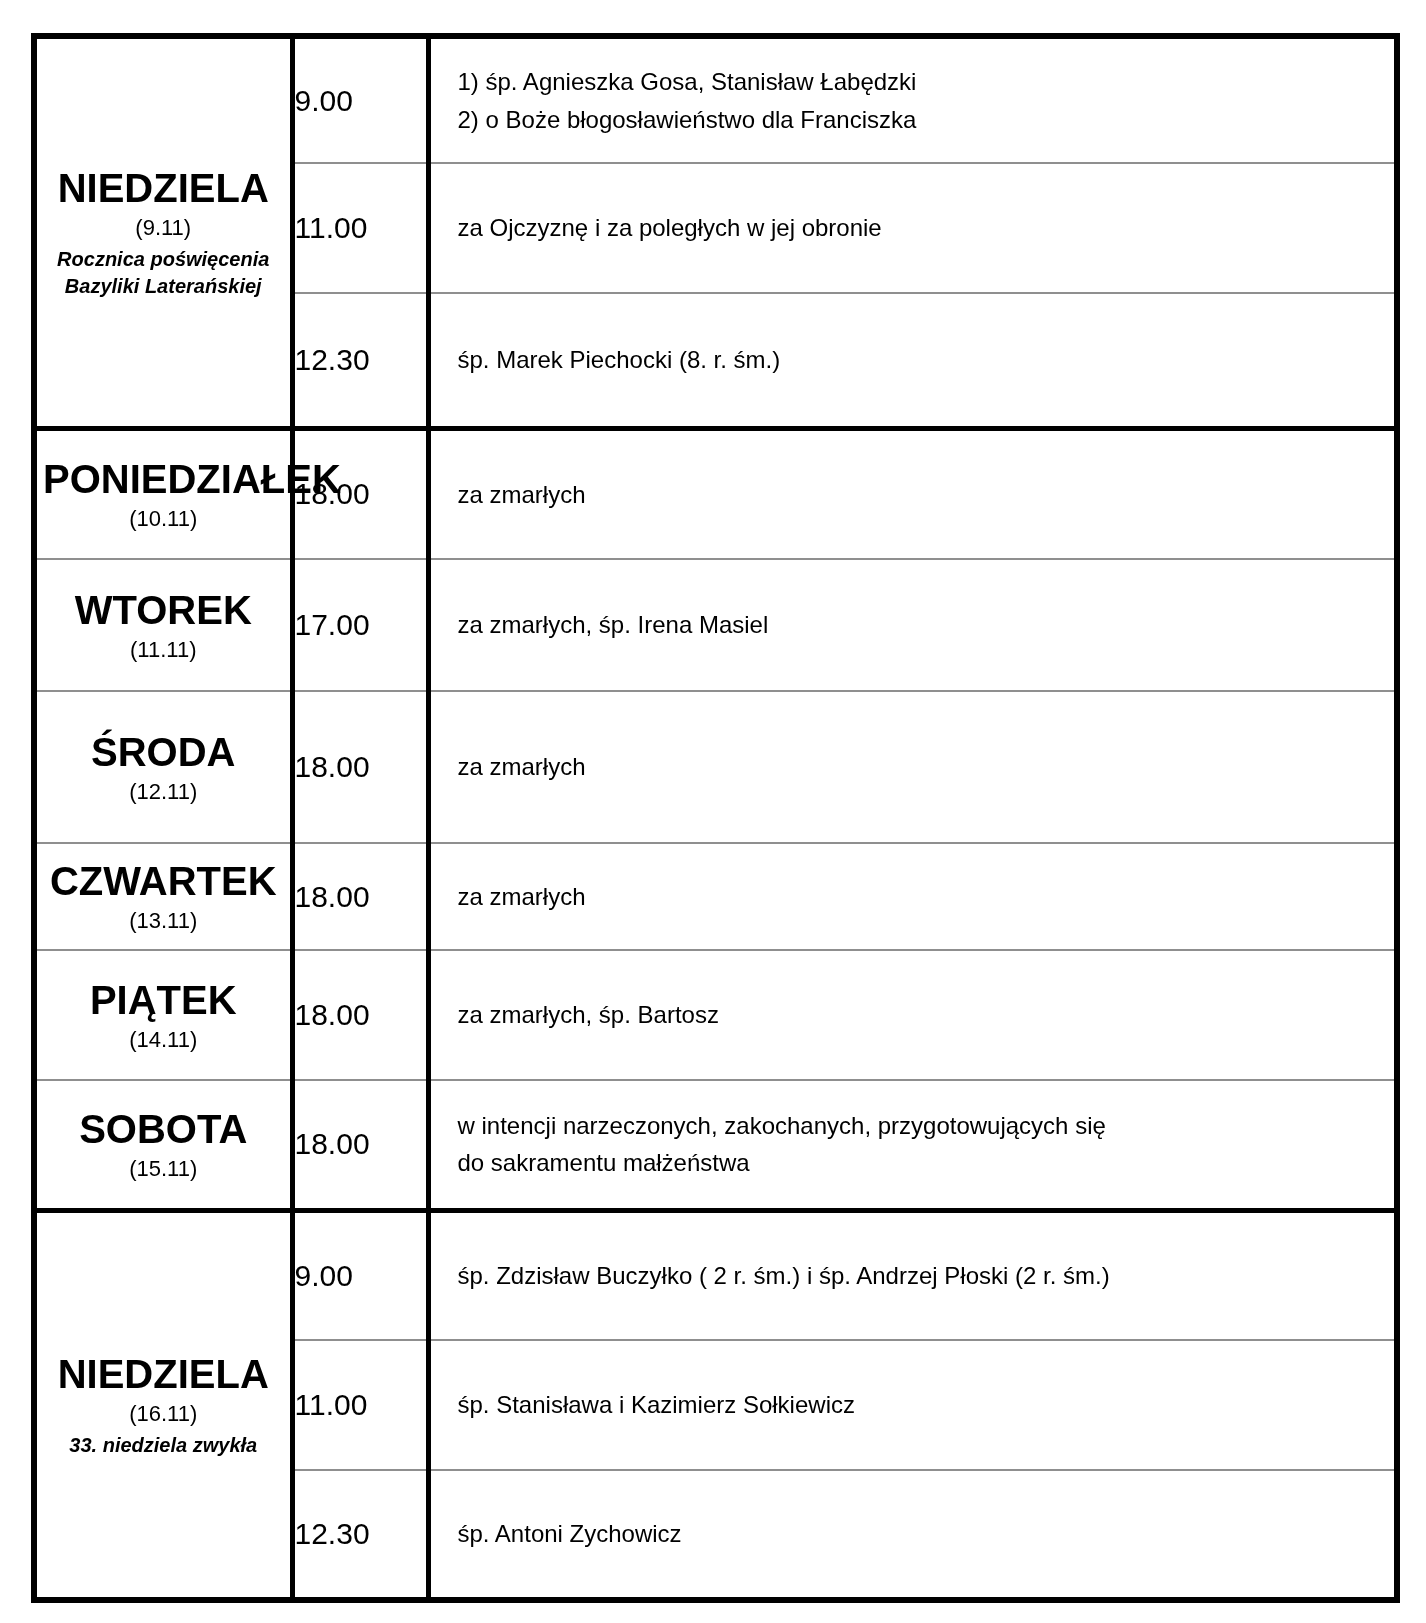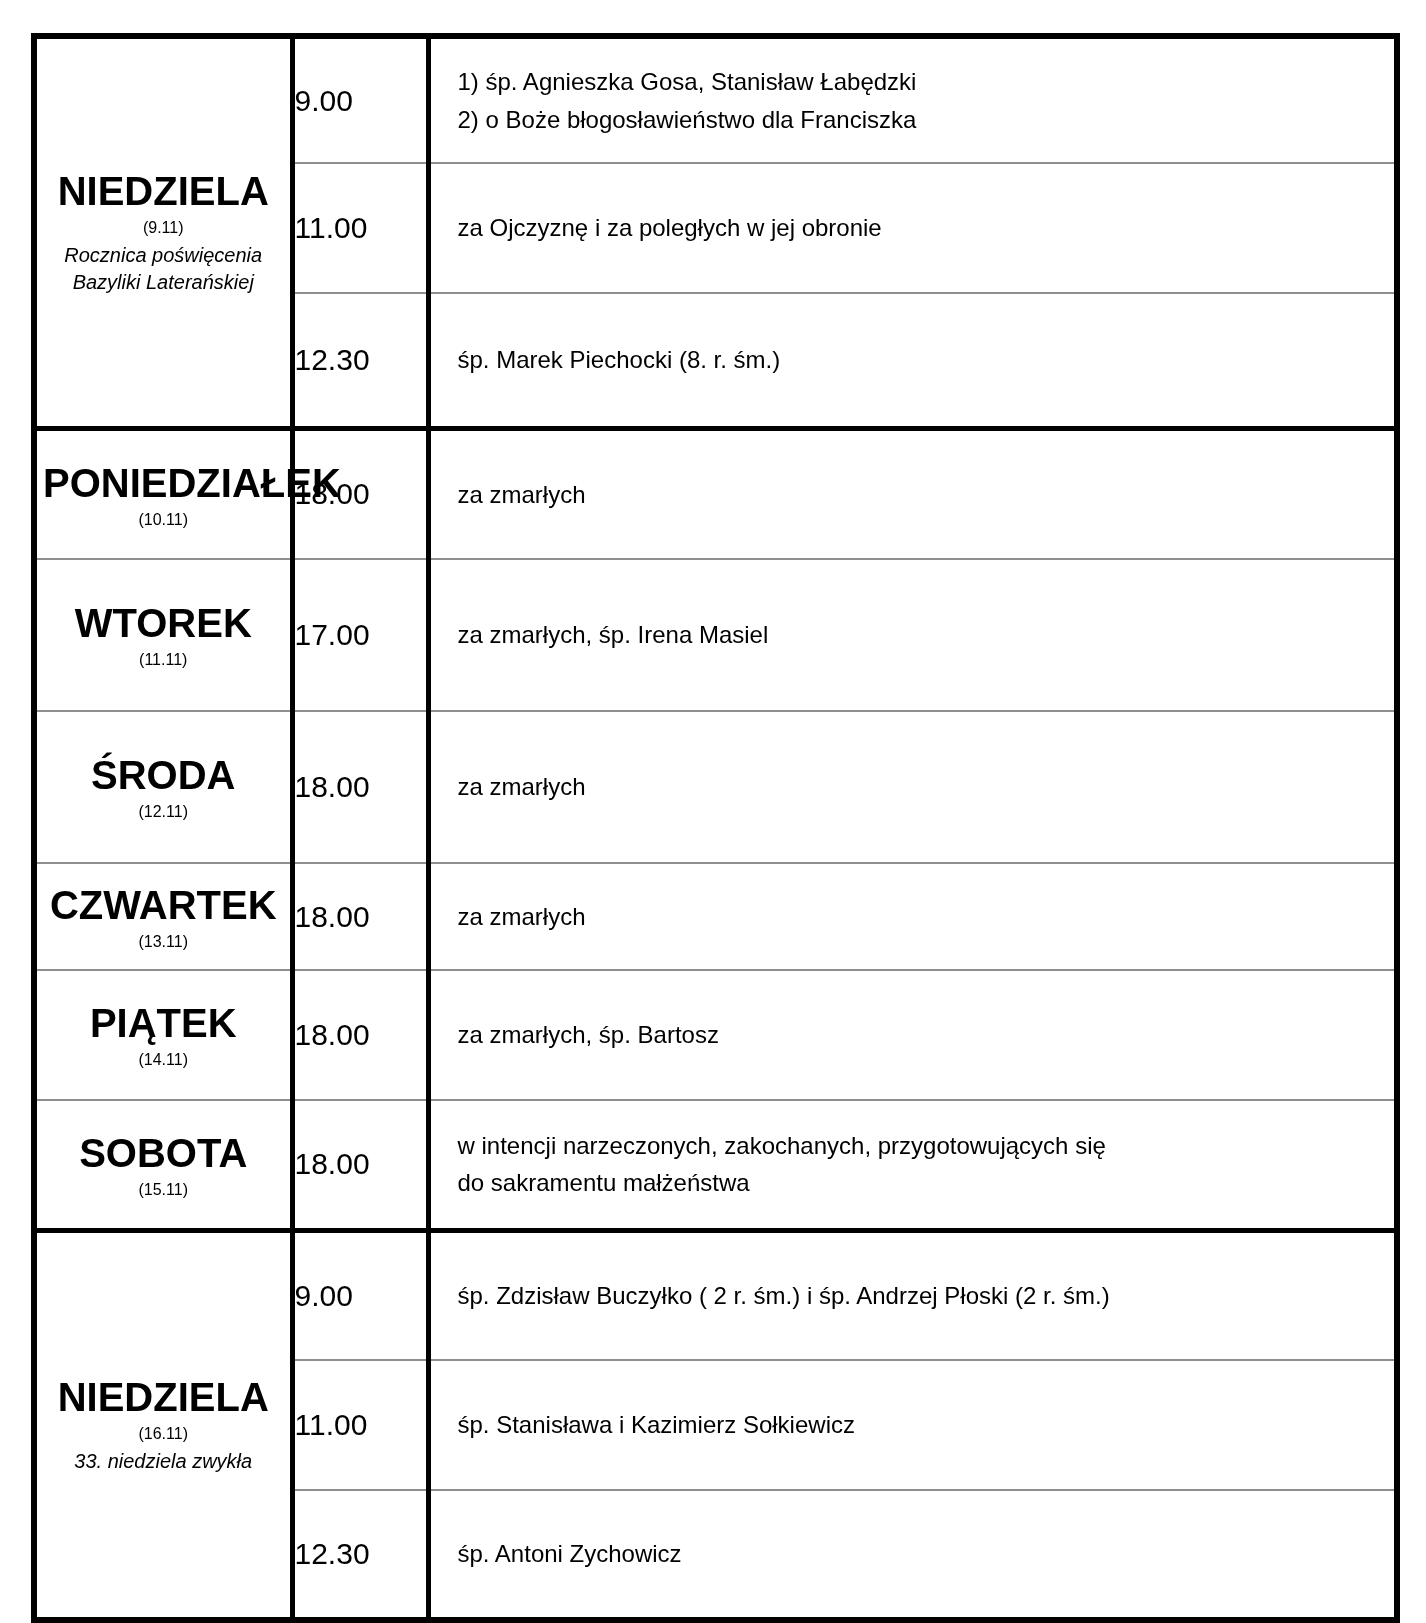--- a/index.html
+++ b/index.html
@@ -49,30 +49,31 @@
   td.int-cell {
     padding-left: 27px;
     padding-right: 14px;
   }
   .day-name {
     font-size: 40px;
     font-weight: bold;
     line-height: 1.15;
   }
   .day-date {
-    font-size: 16px;
+    font-size: 22px;
     margin-top: 4px;
     line-height: 1.2;
   }
   .day-note {
     font-size: 20px;
     font-style: italic;
     margin-top: 5px;
     line-height: 1.35;
     white-space: pre-line;
+    font-weight: bold;
   }
   .intention {
     font-size: 24px;
     line-height: 1.55;
     white-space: pre-line;
   }
 </style>
 </head>
 <body>
 
@@ -115,21 +116,21 @@
       <td class="day-cell">
         <div class="day-name">PONIEDZIAŁEK</div>
         <div class="day-date">(10.11)</div>
       </td>
       <td class="time-cell">18.00</td>
       <td class="int-cell">
         <div class="intention">za zmarłych</div>
       </td>
     </tr>
 
-    <tr style="height:152px;">
+    <tr style="height:132px;">
       <td class="day-cell">
         <div class="day-name">WTOREK</div>
         <div class="day-date">(11.11)</div>
       </td>
       <td class="time-cell">17.00</td>
       <td class="int-cell">
         <div class="intention">za zmarłych, śp. Irena Masiel</div>
       </td>
     </tr>
 

